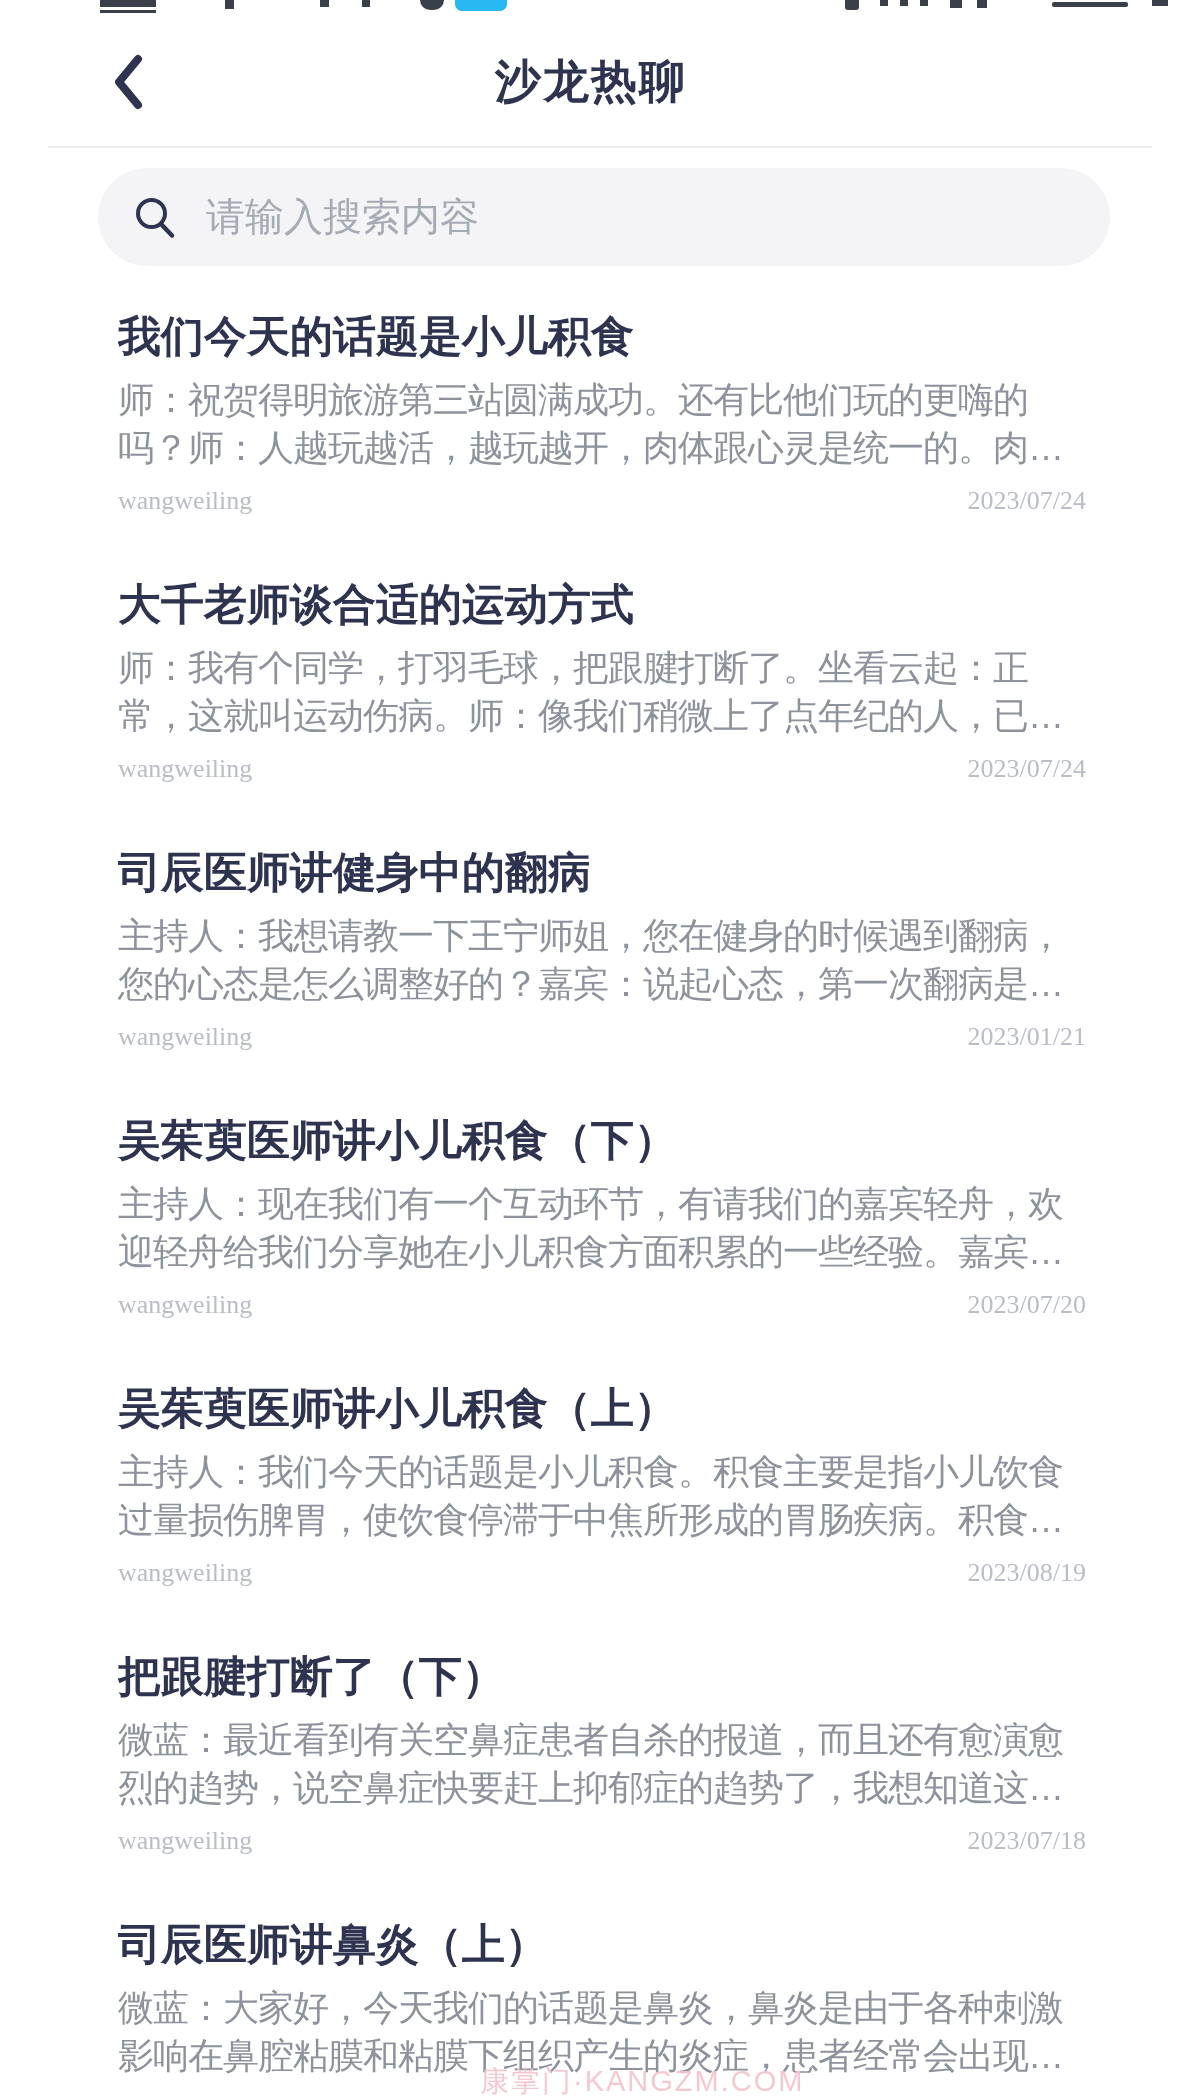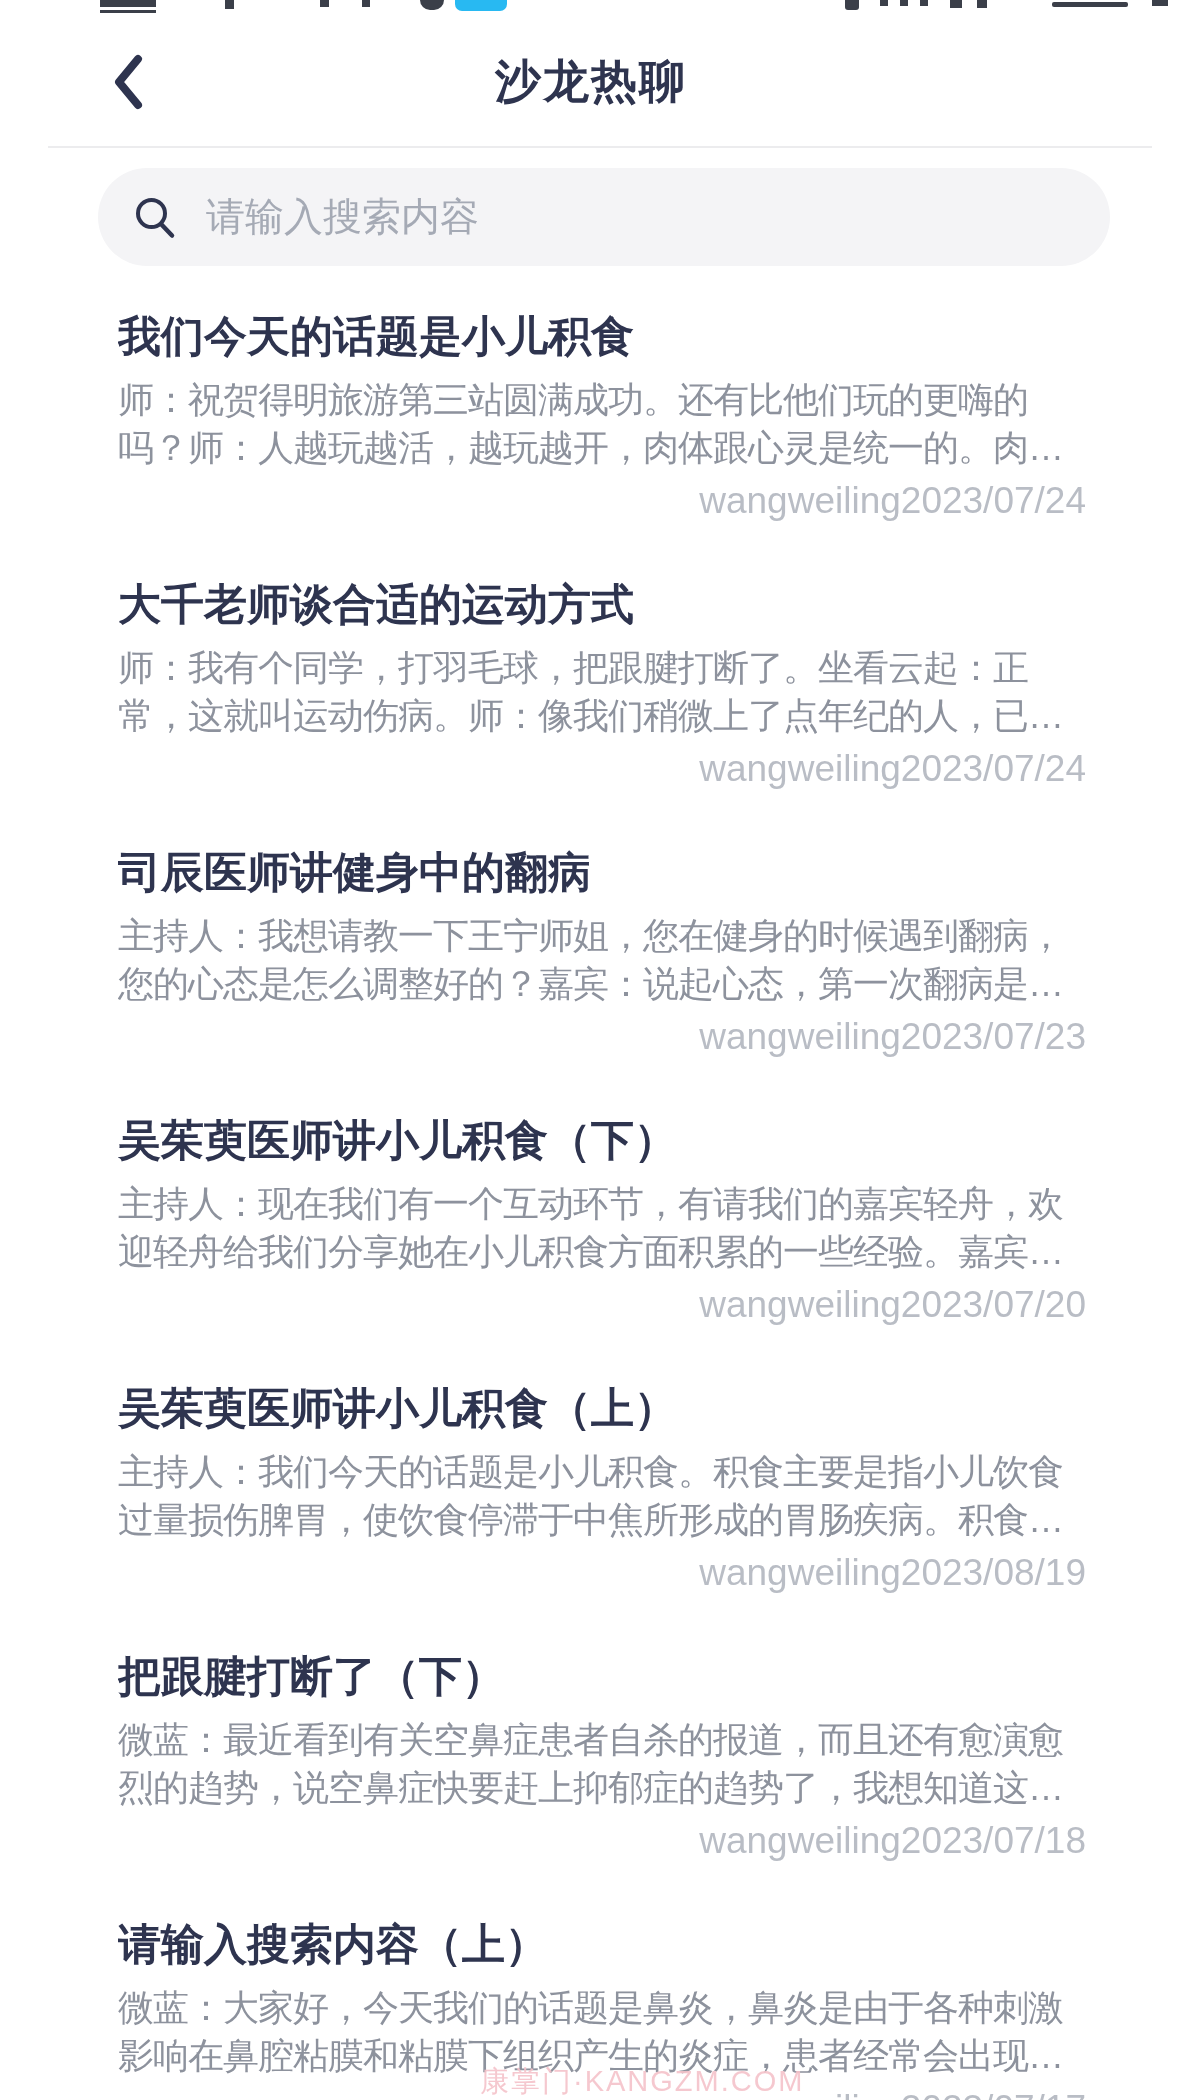--- a/index.html
+++ b/index.html
@@ -81,22 +81,22 @@
     color:var(--title-text);
     white-space:nowrap;overflow:hidden;
   }
   .item-preview{
     margin:12px 0 0;font-size:36px;line-height:48px;
     letter-spacing:-1px;color:var(--preview-text);
     display:-webkit-box;-webkit-line-clamp:2;-webkit-box-orient:vertical;
     overflow:hidden;
   }
   .item-meta{
-    margin-top:8px;display:flex;justify-content:flex-end;align-items:baseline;
-    font-size:37px;line-height:42px;color:var(--meta-text);
+    margin-top:8px;display:flex;justify-content:space-between;align-items:baseline;
+    font-size:26px;line-height:42px;color:var(--meta-text);font-family:Liberation Serif, serif;
   }
 
   
   .watermark{
     position:absolute;left:480px;top:2062px;z-index:3;
     font-size:29px;letter-spacing:2px;color:var(--watermark);
     opacity:.9;pointer-events:none;white-space:nowrap;
   }
 </style>
 </head>
@@ -155,21 +155,21 @@
       <span class="item-author">wangweiling</span>
       <span class="item-date">2023/07/24</span>
     </div>
   </article>
 
   <article class="item">
     <h2 class="item-title">司辰医师讲健身中的翻病</h2>
     <p class="item-preview">主持人：我想请教一下王宁师姐，您在健身的时候遇到翻病，您的心态是怎么调整好的？嘉宾：说起心态，第一次翻病是皮肤...</p>
     <div class="item-meta">
       <span class="item-author">wangweiling</span>
-      <span class="item-date">2023/07/23</span>
+      <span class="item-date">2023/01/21</span>
     </div>
   </article>
 
   <article class="item">
     <h2 class="item-title">吴茱萸医师讲小儿积食（下）</h2>
     <p class="item-preview">主持人：现在我们有一个互动环节，有请我们的嘉宾轻舟，欢迎轻舟给我们分享她在小儿积食方面积累的一些经验。嘉宾：好...</p>
     <div class="item-meta">
       <span class="item-author">wangweiling</span>
       <span class="item-date">2023/07/20</span>
     </div>
@@ -187,21 +187,21 @@
   <article class="item">
     <h2 class="item-title">把跟腱打断了（下）</h2>
     <p class="item-preview">微蓝：最近看到有关空鼻症患者自杀的报道，而且还有愈演愈烈的趋势，说空鼻症快要赶上抑郁症的趋势了，我想知道这个空...</p>
     <div class="item-meta">
       <span class="item-author">wangweiling</span>
       <span class="item-date">2023/07/18</span>
     </div>
   </article>
 
   <article class="item">
-    <h2 class="item-title">请输入搜索内容（上）</h2>
+    <h2 class="item-title">司辰医师讲鼻炎（上）</h2>
     <p class="item-preview">微蓝：大家好，今天我们的话题是鼻炎，鼻炎是由于各种刺激影响在鼻腔粘膜和粘膜下组织产生的炎症，患者经常会出现鼻塞...</p>
     <div class="item-meta">
       <span class="item-author">wangweiling</span>
       <span class="item-date">2023/07/17</span>
     </div>
   </article>
 </main>
 
 <div class="watermark">康掌门·KANGZM.COM</div>
 

